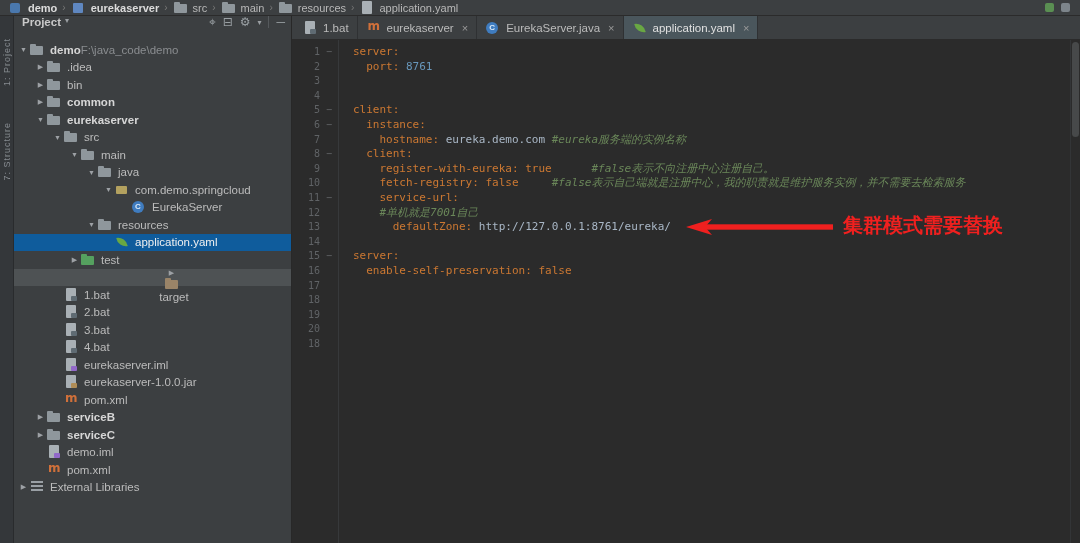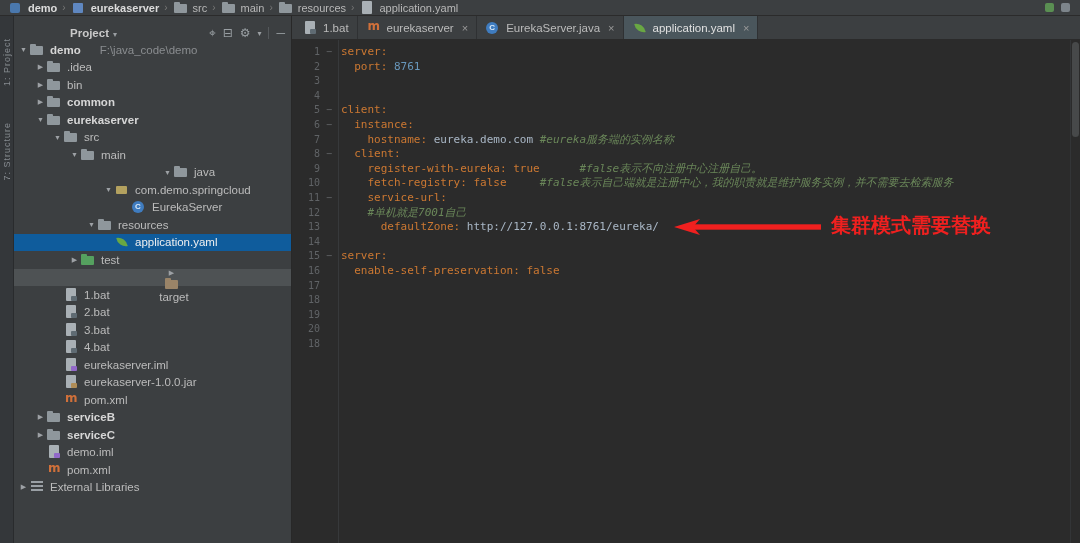--- a/index.html
+++ b/index.html
@@ -22,36 +22,36 @@
   
   .main { flex:1; display:flex; min-height:0; }
 
   
   .stripe { width:14px; background:#34373a; border-right:1px solid #292b2d; position:relative; flex:none; }
   .stripe-label { position:absolute; left:2px; writing-mode:vertical-rl; transform:rotate(180deg);
                   font-size:9px; color:#868b90; letter-spacing:1px; white-space:nowrap; }
 
   
   .project { width:278px; background:#3c3f41; flex:none; display:flex; flex-direction:column; border-right:1px solid #282828; }
-  .panel-header { height:23px; display:flex; align-items:flex-end; padding:0 6px 0 8px; gap:4px; flex:none;margin-left:48px; }
+  .panel-header { height:23px; display:flex; align-items:flex-start; padding:0 6px 0 8px; gap:4px; flex:none; }
   .panel-title { font-weight:bold; font-size:11.5px; color:#c9c9c9; }
   .caret { font-size:8px; color:#9a9ea2; }
   .ph-icons { margin-left:auto; display:flex; align-items:center; gap:7px; }
   .ph-ic { color:#9aa0a4; font-size:12px; line-height:1; cursor:default; }
   .ph-divider { width:1px; height:12px; background:#55595c; }
 
   .tree { flex:1; overflow:hidden; padding-top:2px; font-size:11.5px; }
   .row { height:17.5px; display:flex; align-items:center; white-space:nowrap; cursor:default; }
   .row .arrow { width:11px; text-align:center; color:#9da1a5; font-size:7px; flex:none; }
   .row .lbl { margin-left:5px; color:#bcbcbc; }
   .row.bold .lbl { font-weight:bold; color:#d6d6d6; }
   .row.selected { background:#0f5c9c; }
   .row.selected .lbl, .row.selected .extra { color:#f0f0f0; }
   .row.hilite { background:#4e5254;flex-direction:column; }
-  .extra { color:#8a8d90; margin-left:19px; }
+  .extra { color:#8a8d90; margin-left:0; }
 
   
   .ic { width:16px; height:14px; position:relative; display:inline-block; flex:none; }
   .ic-folder::before { content:""; position:absolute; left:1px; top:1px; width:6px; height:3px;
                        background:#8f979c; border-radius:1px 1px 0 0; }
   .ic-folder::after  { content:""; position:absolute; left:1px; top:3px; width:13px; height:9px;
                        background:#8f979c; border-radius:1px; }
   .ic-folder.green::before, .ic-folder.green::after { background:#55a15f; }
   .ic-folder.brown::before, .ic-folder.brown::after { background:#9a8468; }
   .ic-folder.b-blue::before   { box-shadow:8px 8px 0 -1px #5394d6; }
@@ -91,21 +91,21 @@
   .tab.active { background:#4a565c; color:#e0e0e0; }
   .tab .x { color:#9a9a9a; font-size:11px; margin-left:3px; }
 
   .code-wrap { flex:1; display:flex; min-height:0; position:relative; }
   .code { flex:1; padding-top:5px; overflow:hidden; position:relative;
           font-family:"DejaVu Sans Mono","Liberation Mono",monospace; font-size:11px; line-height:14.6px; color:#a9b7c6; }
   .gutter-sep { position:absolute; left:46px; top:0; bottom:0; width:1px; background:#37393b; }
   .cline { display:flex; height:14.6px; align-items:center; white-space:pre; overflow:visible; }
   .gut  { width:28px; text-align:right; color:#606366; font-size:10px; flex:none; }
   .fold { width:18px; text-align:center; color:#606366; font-size:10px; flex:none; }
-  .ctext { white-space:pre; padding-left:3px; }
+  .ctext { white-space:pre; padding-left:15px; }
   .tk-k { color:#cc7832; }
   .tk-n { color:#6897bb; }
   .tk-v { color:#a9b7c6; }
   .tk-b { color:#cc7832; }
   .tk-c { color:#6a8759; font-style:italic; }
   .tk-p { color:#a9b7c6; }
 
   .ann-arrow { display:inline-block; margin-left:14px; vertical-align:middle; height:20px; }
   .ann-text { display:inline-block; margin-left:8px; color:#f0201f; font-weight:bold; font-size:20px;
               font-family:"DejaVu Sans",sans-serif; transform:translateY(-2px); white-space:nowrap; }
@@ -206,21 +206,21 @@
           <div class="row" style="padding-left: 38px;">
             <span class="arrow">▼</span>
             <span class="ic ic-folder"></span>
             <span class="lbl">src</span>
           </div>
           <div class="row" style="padding-left: 55px;">
             <span class="arrow">▼</span>
             <span class="ic ic-folder"></span>
             <span class="lbl">main</span>
           </div>
-          <div class="row" style="padding-left: 72px; justify-content: center;">
+          <div class="row" style="padding-left: 72px;">
             <span class="arrow">▼</span>
             <span class="ic ic-folder b-blue"></span>
             <span class="lbl">java</span>
           </div>
           <div class="row" style="padding-left: 89px;">
             <span class="arrow">▼</span>
             <span class="ic ic-pkg"></span>
             <span class="lbl">com.demo.springcloud</span>
           </div>
           <div class="row" style="padding-left: 106px;">

